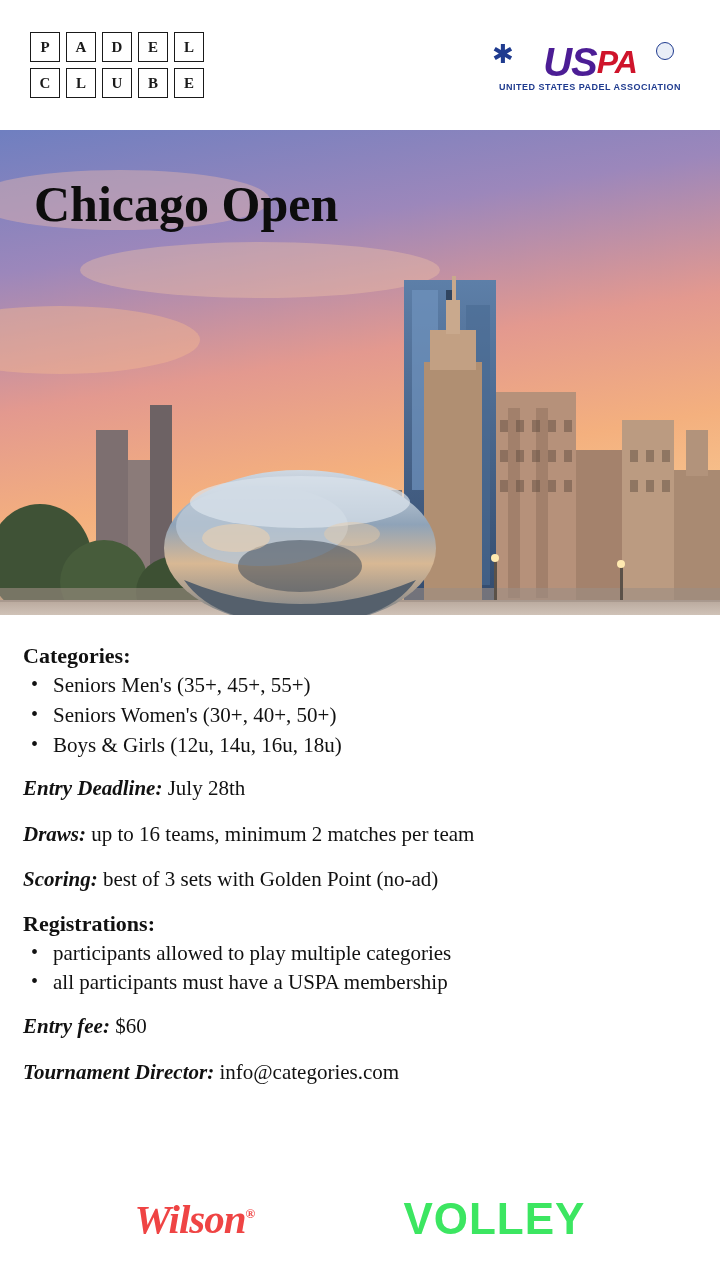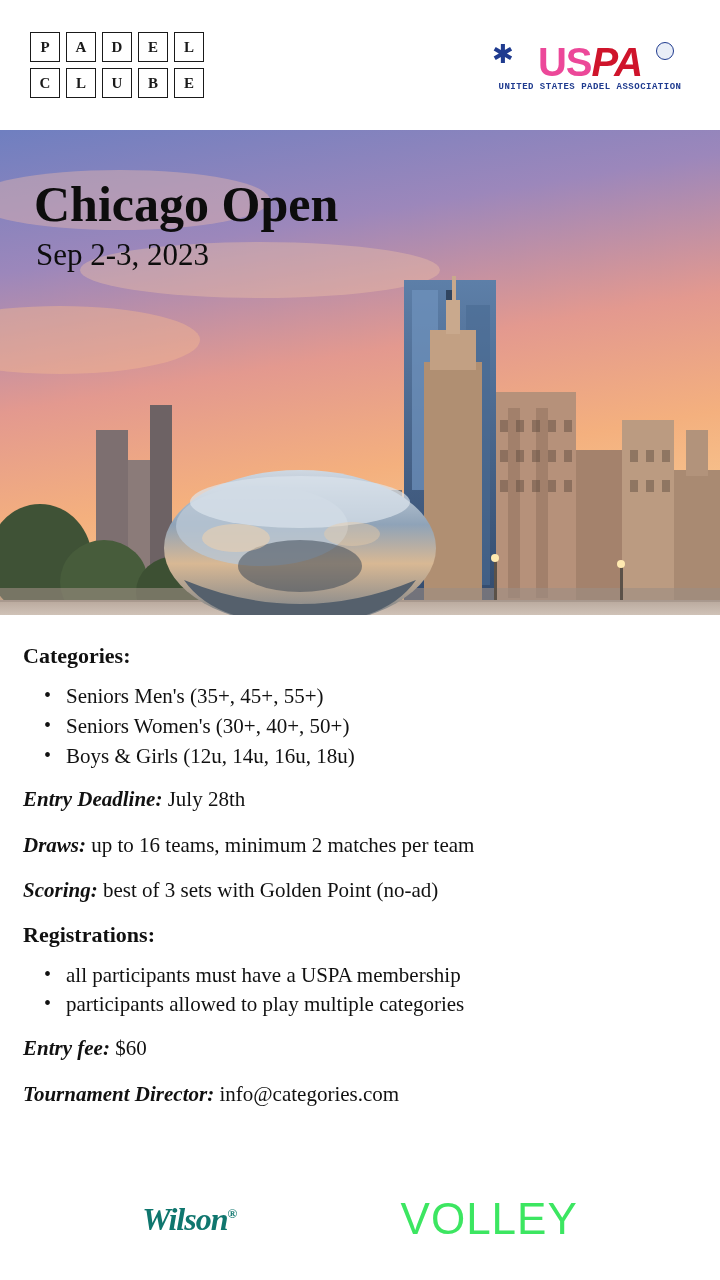--- a/index.html
+++ b/index.html
@@ -69,45 +69,46 @@
   .uspa-star {
     position: absolute;
     left: 2px;
     top: 4px;
     color: #1f3b8f;
     font-size: 26px;
     line-height: 1;
   }
   .uspa-us {
     font-family: "Liberation Sans", sans-serif;
+    font-style: italic;
     font-weight: 700;
     font-size: 40px;
-    color: #ec4899;
+    color: #4c1d95;
     letter-spacing: -1px;
   }
   .uspa-pa {
     font-family: "Liberation Sans", sans-serif;
     font-style: italic;
     font-weight: 700;
-    font-size: 40px;
+    font-size: 32px;
     color: #cf142b;
     letter-spacing: -1px;
   }
   .uspa-ball {
     position: absolute;
     right: 16px;
     top: 4px;
     width: 16px;
     height: 16px;
     border-radius: 50%;
     background: #e9eef7;
     border: 1.5px solid #1f3b8f;
   }
   .uspa-sub {
-    font-family: Liberation Mono, monospace;
+    font-family: Liberation Sans, sans-serif;
     font-size: 9px;
     font-weight: 700;
     color: #1f3b8f;
     letter-spacing: 0.5px;
     text-align: right;
     margin-top: -4px;
   }
 
   
   .hero {
@@ -151,21 +152,21 @@
   }
   .block { margin-bottom: 14px; }
   .block-head {
     font-family: "Liberation Serif", serif;
     font-weight: 700;
     font-size: 22px;
     margin: 0 0 2px 0;
   }
   ul.bullets {
     list-style: none;
-    margin: 13px;
+    margin: 0;
     padding: 0;
   }
   ul.bullets li {
     font-size: 21px;
     line-height: 1.42;
     padding-left: 30px;
     position: relative;
   }
   ul.bullets li::before {
     content: "\2022";
@@ -195,34 +196,34 @@
     display: flex;
     align-items: center;
     justify-content: space-around;
     padding: 0 60px;
     box-sizing: border-box;
   }
   .wilson {
     font-family: "Liberation Serif", serif;
     font-style: italic;
     font-weight: 700;
-    font-size: 32px;
-    color: #0f766e;
+    font-size: 41px;
+    color: #ef4444;
     letter-spacing: -1px;
     position: relative;
   }
   .wilson::after {
     content: "\00AE";
     font-size: 13px;
     vertical-align: super;
     font-style: normal;
   }
   .volley {
     font-family: "Liberation Sans", sans-serif;
-    font-weight: 400;
+    font-weight: 700;
     font-size: 44px;
     color: #3ce661;
     letter-spacing: 1px;
   }
 </style>
 </head>
 <body>
 
 <div class="header">
 
@@ -356,21 +357,20 @@
     <ellipse cx="352" cy="404" rx="28" ry="12" fill="#e8cba8" opacity="0.45"></ellipse>
 
     <rect x="494" y="430" width="3" height="40" fill="#5b5148"></rect>
     <rect x="620" y="436" width="3" height="34" fill="#5b5148"></rect>
     <circle cx="495" cy="428" r="4" fill="#ffe9b0"></circle>
     <circle cx="621" cy="434" r="4" fill="#ffe9b0"></circle>
   </svg>
 
   <div class="hero-text">
     <h1 class="hero-title">Chicago Open</h1>
-    <div class="hero-date">Sep 2-3, 2023</div>
   </div>
 </div>
 
 <div class="content">
 
   <div class="block">
     <div class="block-head">Categories:</div>
     <ul class="bullets">
       <li>Seniors Men's (35+, 45+, 55+)</li>
       <li>Seniors Women's (30+, 40+, 50+)</li>
@@ -389,22 +389,22 @@
   </p>
 
   <p class="line">
     <b>Scoring:</b>
     <span>best of 3 sets with Golden Point (no-ad)</span>
   </p>
 
   <div class="block">
     <div class="block-head">Registrations:</div>
     <ul class="bullets">
+      <li>participants allowed to play multiple categories</li>
       <li>all participants must have a USPA membership</li>
-      <li>participants allowed to play multiple categories</li>
     </ul>
   </div>
 
   <p class="line">
     <b>Entry fee:</b>
     <span>$60</span>
   </p>
 
   <p class="line">
     <b>Tournament Director:</b>

